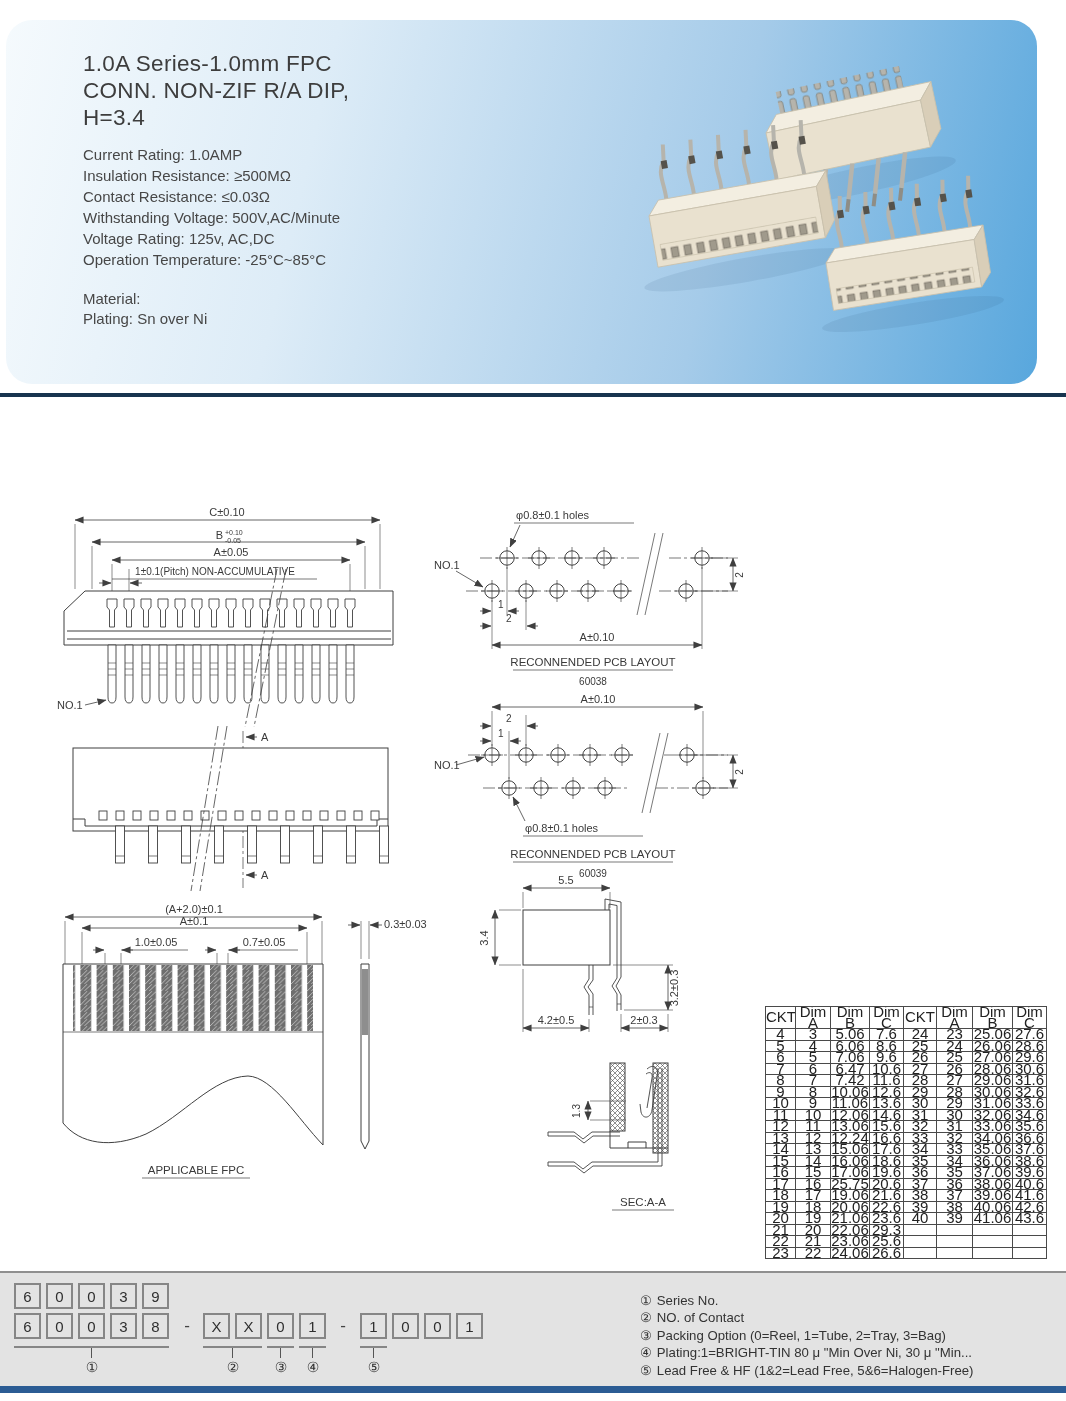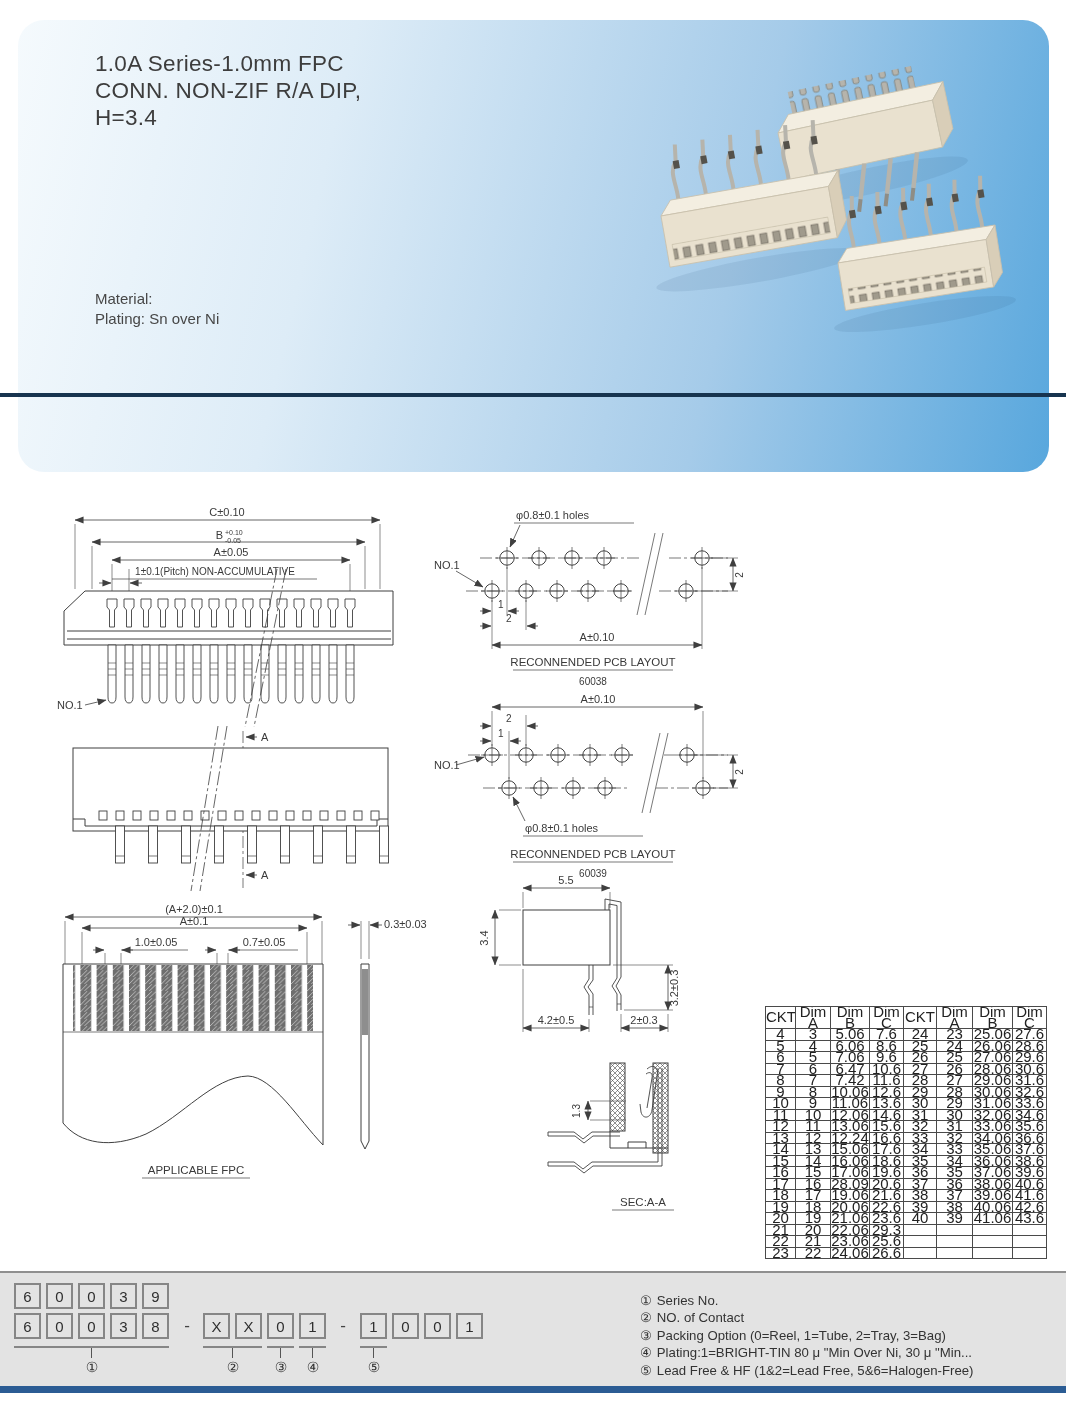--- a/index.html
+++ b/index.html
@@ -1,20 +1,20 @@
 <!DOCTYPE html>
 <html><head>
 <meta charset="utf-8">
 <style>
   html,body{margin:0;padding:0}
   body{width:1066px;height:1401px;position:relative;background:#fff;
        font-family:"Liberation Sans",sans-serif;overflow:hidden}
 
   
-  .banner{position:absolute;left:18px;top:20px;width:1031px;height:452px;border-radius:26px;
+  .banner{position:absolute;left:6px;top:20px;width:1031px;height:364px;border-radius:26px;
     background:linear-gradient(103deg,#f5fafd 0%,#ddecf7 30%,#a5cbe9 68%,#58a7dd 100%)}
   .title{position:absolute;left:77px;top:30px;font-size:22.5px;line-height:27px;color:#3d3d3d;letter-spacing:.3px}
   .specs{position:absolute;left:77px;top:124px;font-size:15px;line-height:21px;color:#474747}
   .materials{position:absolute;left:77px;top:269px;font-size:15px;line-height:20px;color:#474747}
   .photos{position:absolute;left:565px;top:28px;width:485px;height:348px}
 
   
   .sep-top{position:absolute;left:0;top:393px;width:1066px;height:4px;background:#17344f}
   .footer-gray{position:absolute;left:0;top:1271px;width:1066px;height:115px;background:#e3e3e3;border-top:2px solid #8f8f8f;box-sizing:border-box}
   .footer-bar{position:absolute;left:0;top:1386px;width:1066px;height:7px;background:#2b5c94}
@@ -90,20 +90,29 @@
     </g>
   </defs>
 </svg>
 
 <div class="banner">
   <div class="title">
     <div>1.0A Series-1.0mm FPC</div>
     <div>CONN. NON-ZIF R/A DIP,</div>
     <div>H=3.4</div>
   </div>
+  <div class="specs">
+
+  <div class="spec-line">Current Rating: 1.0AMP</div>
+      <div class="spec-line">Insulation Resistance: ≥500MΩ</div>
+      <div class="spec-line">Contact Resistance: ≤0.03Ω</div>
+      <div class="spec-line">Withstanding Voltage: 500V,AC/Minute</div>
+      <div class="spec-line">Voltage Rating: 125v, AC,DC</div>
+      <div class="spec-line">Operation Temperature: -25°C~85°C</div>
+    </div>
   <div class="materials">
 
   <div class="material-line">Material:</div>
       <div class="material-line">Plating: Sn over Ni</div>
     </div>
 
   <svg class="photos" viewBox="0 0 485 348">
 
     <g transform="translate(195,85) rotate(-12)">
       <ellipse cx="80" cy="66" rx="100" ry="13" fill="rgba(40,80,120,0.10)"></ellipse>
@@ -588,21 +597,21 @@
           <td>19.6</td>
           <td>36</td>
           <td>35</td>
           <td>37.06</td>
           <td>39.6</td>
         </tr>
 
         <tr>
           <td>17</td>
           <td>16</td>
-          <td>28.09</td>
+          <td>25.75</td>
           <td>20.6</td>
           <td>37</td>
           <td>36</td>
           <td>38.06</td>
           <td>40.6</td>
         </tr>
 
         <tr>
           <td>18</td>
           <td>17</td>

